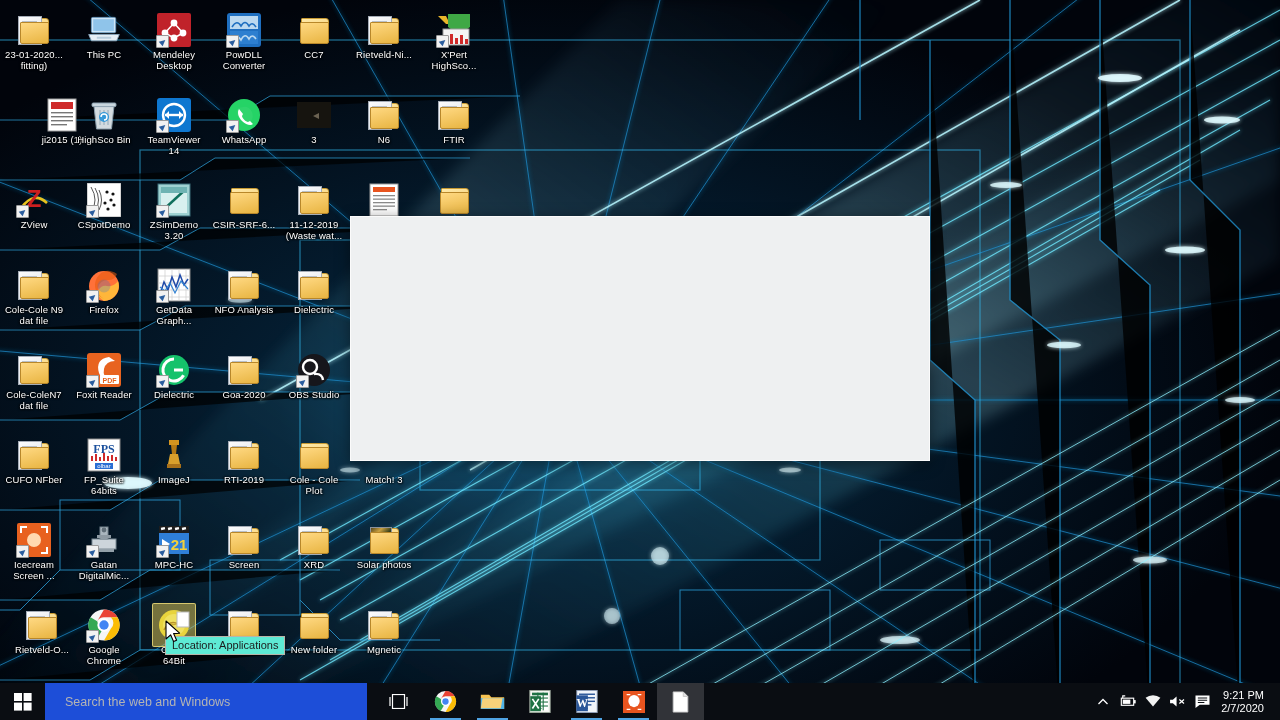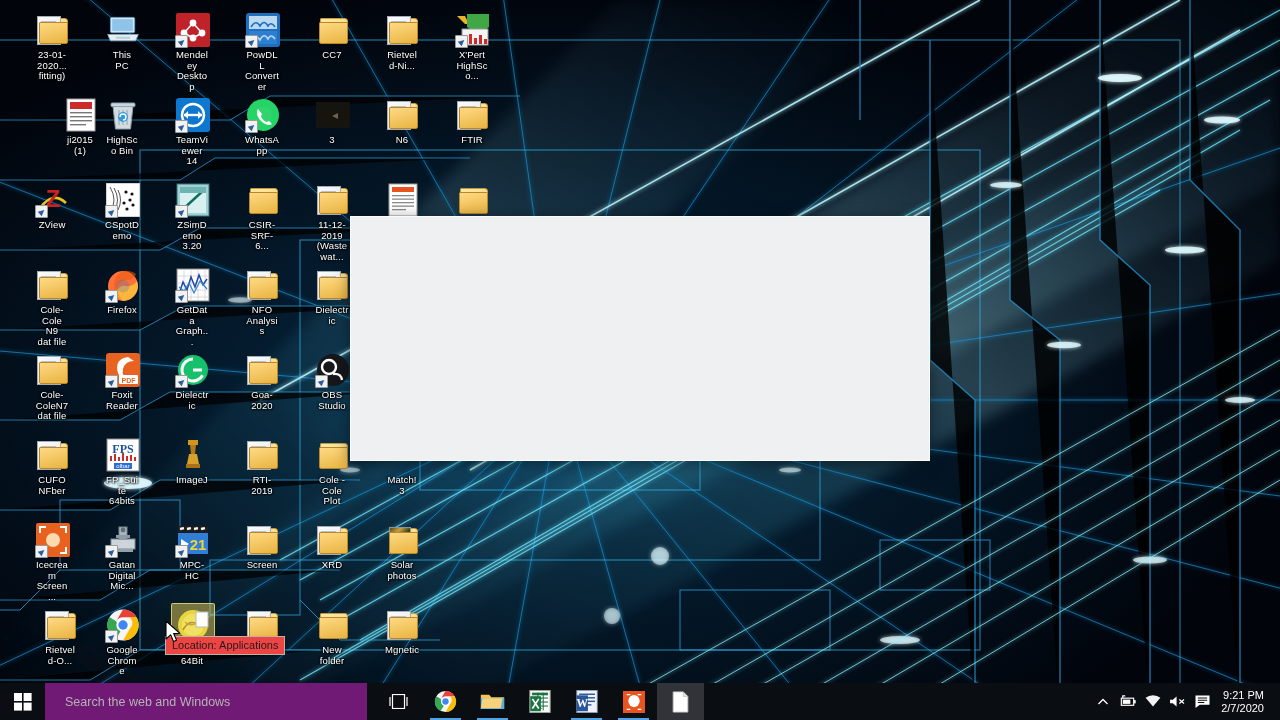--- a/index.html
+++ b/index.html
@@ -15,21 +15,20 @@
   #wallpaper { position:absolute; inset:0; overflow:hidden; background:#01040c; }
   #wallpaper svg { position:absolute; inset:0; width:1280px; height:720px; display:block; }
 
   
   #icon-layer { position:absolute; inset:0; }
   .desk-icon {
     position:absolute;
     width:70px;
     text-align:center;
     cursor:default;
-    padding-left:36px;
   }
   .di-img {
     width:36px; height:36px;
     margin:0 auto;
     position:relative;
   }
   .di-label {
     margin-top:2px;
     font-size:9.5px;
     line-height:10.5px;
@@ -102,21 +101,21 @@
     position:absolute; left:0; right:0; bottom:0; height:37px;
     background:#0a0d12;
     display:flex; align-items:stretch;
     z-index:50;
   }
   #start-btn {
     width:45px; display:flex; align-items:center; justify-content:center;
     cursor:pointer;
   }
   #search-box {
-    width:322px; background:#701a75;
+    width:322px; background:#1d4ed8;
     display:flex; align-items:center;
     padding-left:20px;
     cursor:text;
   }
   #search-box span { font-size:12.5px; color:#b4b4b4; }
   #tb-apps { display:flex; align-items:stretch; margin-left:8px; }
   .tb-item {
     width:47px; display:flex; align-items:center; justify-content:center;
     position:relative; cursor:pointer;
   }
@@ -142,21 +141,21 @@
     position:absolute;
     background:#eef0f1;
     border:1px solid #fbfbfb;
     box-shadow:0 3px 14px rgba(0,0,0,.45);
     z-index:30;
   }
 
   
   #tooltip {
     position:absolute;
-    background:#ef4444;
+    background:#5eead4;
     border:1px solid #b8b4a8;
     font-size:11px;
     color:#1c1c1c;
     padding:2px 6px 3px;
     white-space:nowrap;
     z-index:60;
     box-shadow:1px 1px 2px rgba(0,0,0,.3);
   }
 
   

